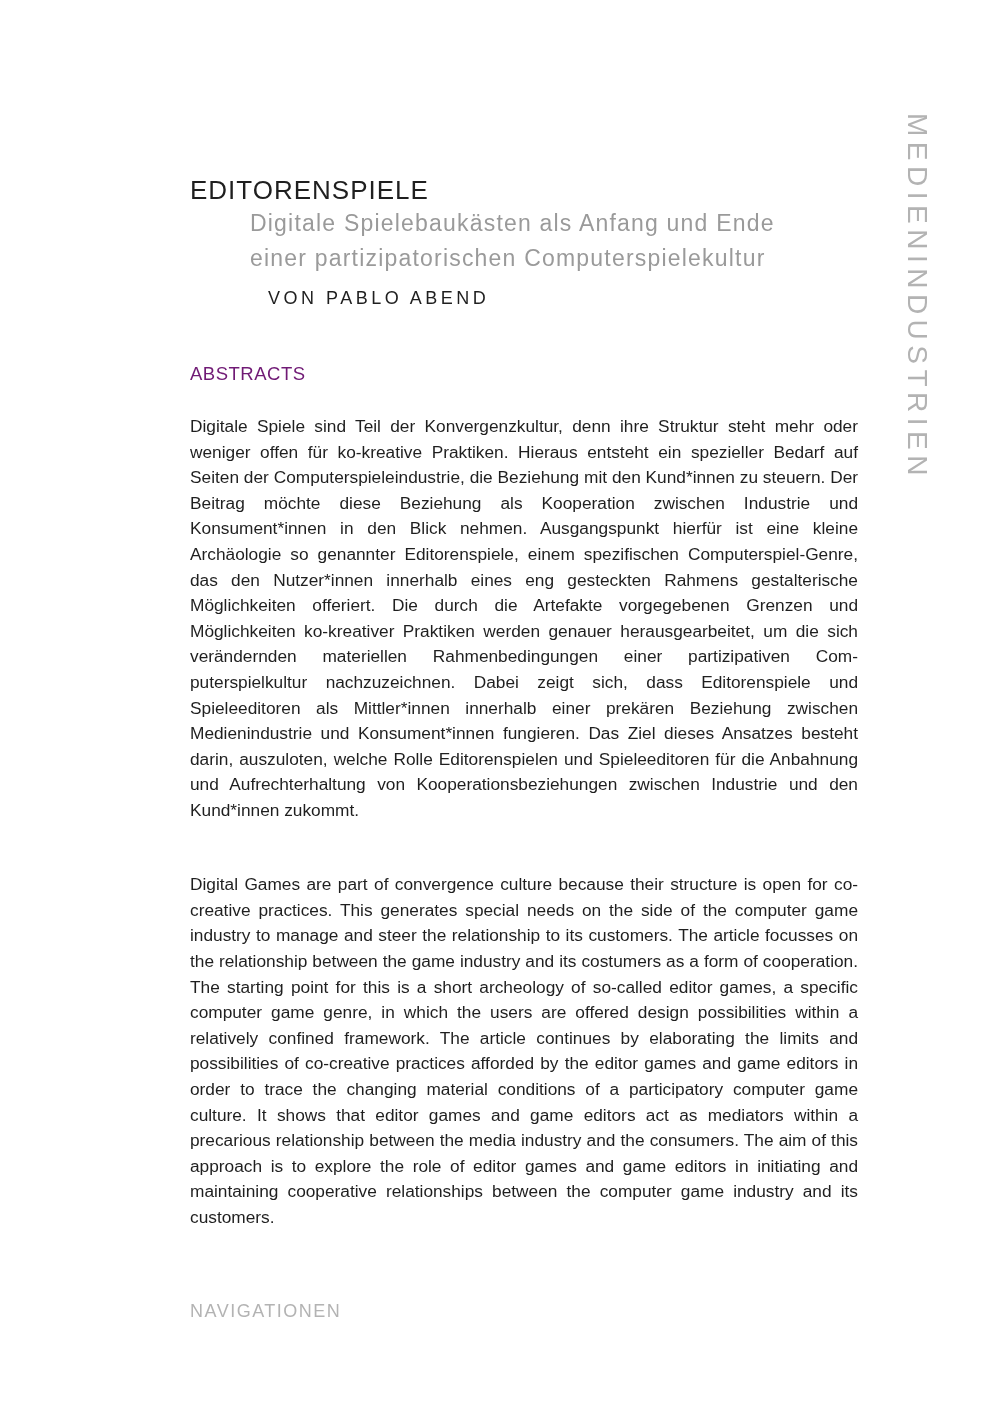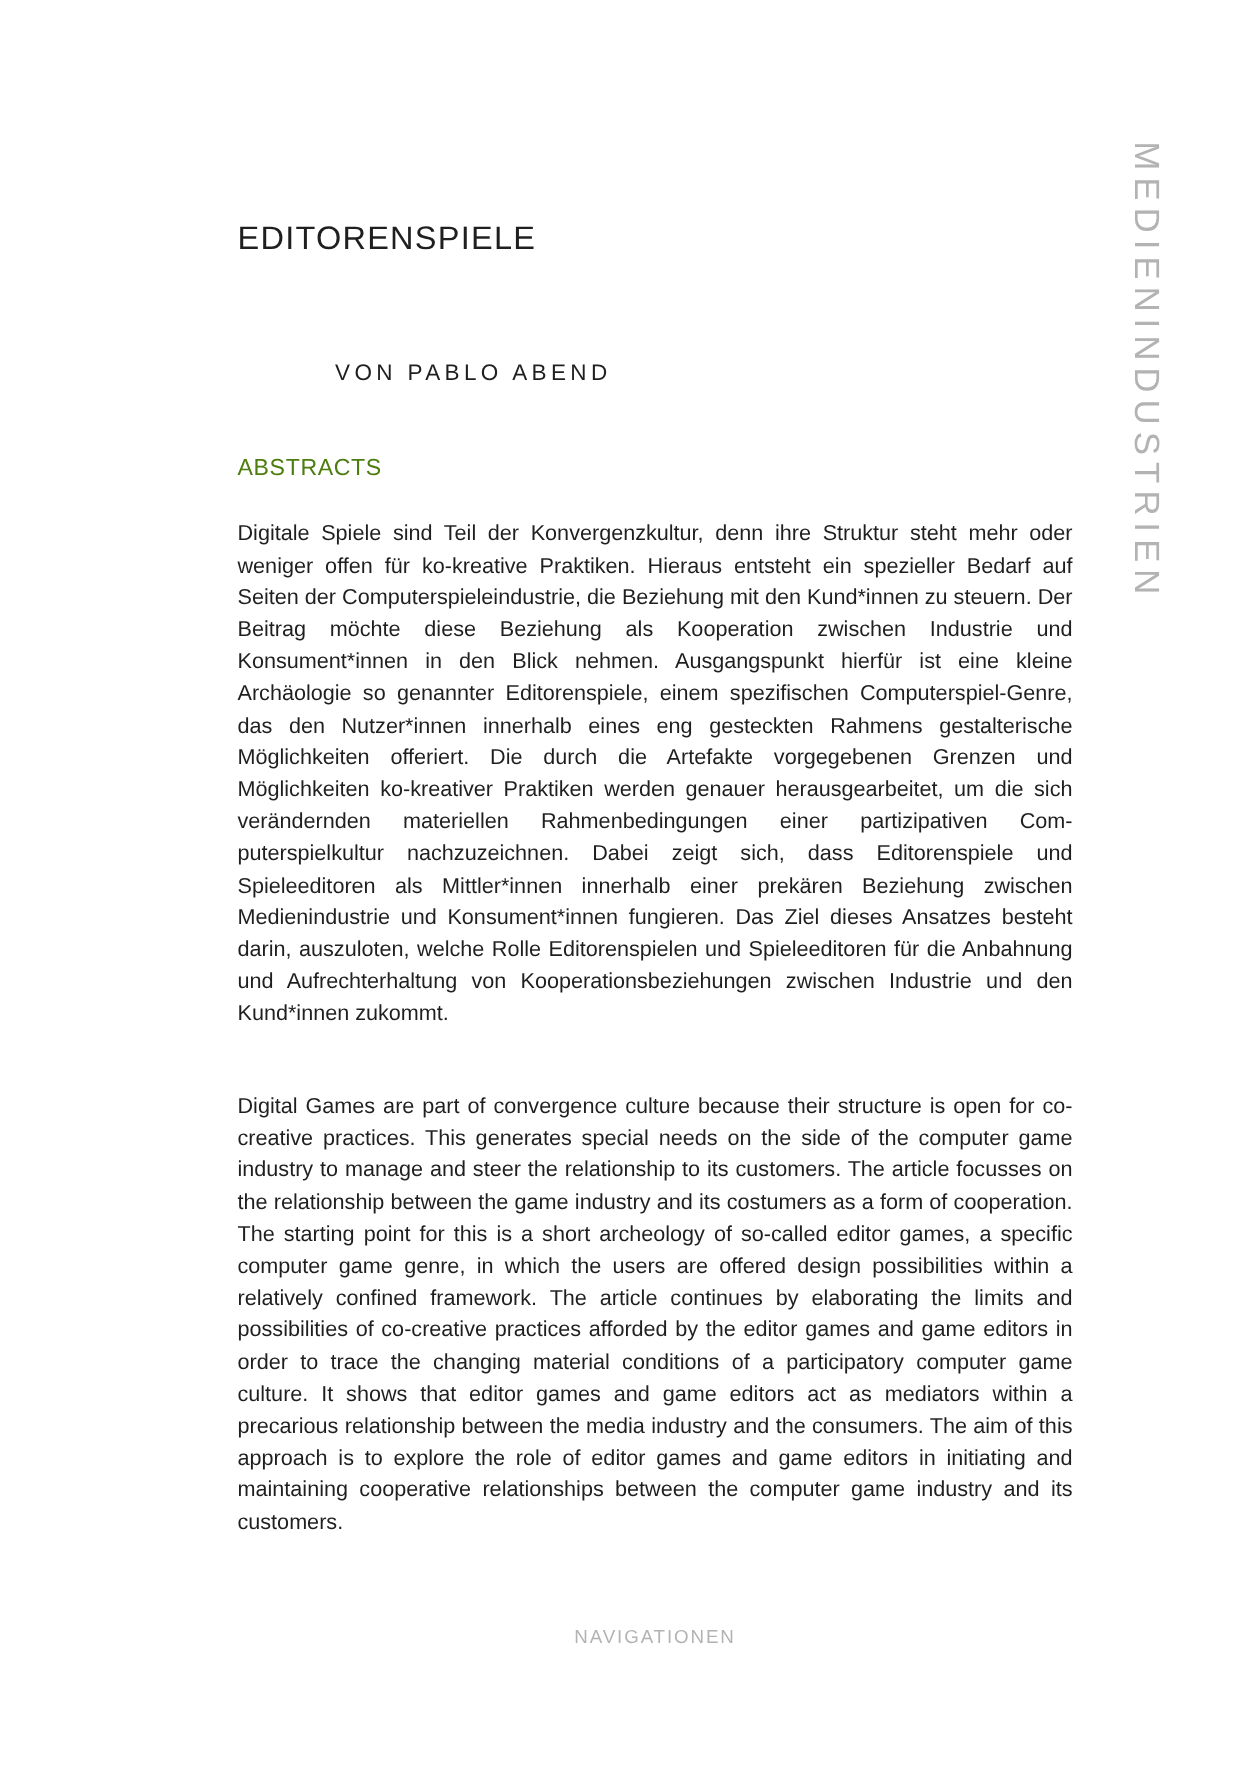--- a/index.html
+++ b/index.html
@@ -45,21 +45,21 @@
     letter-spacing: 3.5px;
     color: #1f1f1f;
     white-space: nowrap;
   }
   .abstracts-heading {
     position: absolute;
     left: 190px;
     top: 363px;
     font-size: 18.5px;
     letter-spacing: 0.5px;
-    color: #4d7c0f;
+    color: #701a75;
   }
   .abstract {
     position: absolute;
     left: 190px;
     width: 668px;
     font-size: 17.3px;
     line-height: 25.6px;
     text-align: justify;
     text-align-last: left;
     color: #1f1f1f;
@@ -76,34 +76,36 @@
     font-size: 28px;
     letter-spacing: 5.5px;
     color: #b3b3b3;
     white-space: nowrap;
   }
   .footer-brand {
     position: absolute;
     left: 190px;
     width: 668px;
     top: 1301px;
-    text-align: center;
-    font-size: 15px;
+    text-align: left;
+    font-size: 18px;
     letter-spacing: 1.5px;
     color: #b3b3b3;
   }
 </style>
 </head>
 <body>
 
 <div class="page">
 
   <h1 class="title">EDITORENSPIELE</h1>
 
   <div class="subtitle">
+    <div>Digitale Spielebaukästen als Anfang und Ende</div>
+    <div>einer partizipatorischen Computerspielekultur</div>
   </div>
 
   <div class="author">VON PABLO ABEND</div>
 
   <div class="abstracts-heading">ABSTRACTS</div>
 
   <p class="abstract german" lang="de">Digitale Spiele sind Teil der Konvergenzkultur, denn ihre Struktur steht mehr oder weniger offen für ko-kreative Praktiken. Hieraus entsteht ein spezieller Bedarf auf Seiten der Computerspieleindustrie, die Beziehung mit den Kund*innen zu steuern. Der Beitrag möchte diese Beziehung als Kooperation zwischen Industrie und Konsument*innen in den Blick nehmen. Ausgangspunkt hierfür ist eine kleine Archäologie so genannter Editorenspiele, einem spezifischen Computerspiel-Genre, das den Nutzer*innen innerhalb eines eng gesteckten Rahmens gestal­terische Möglichkeiten offeriert. Die durch die Artefakte vorgegebenen Grenzen und Möglichkeiten ko-kreativer Praktiken werden genauer herausgearbeitet, um die sich verändernden materiellen Rahmenbedingungen einer partizipativen Com­puterspielkultur nachzuzeichnen. Dabei zeigt sich, dass Editorenspiele und Spieleeditoren als Mittler*innen innerhalb einer prekären Beziehung zwischen Medienindustrie und Konsument*innen fungieren. Das Ziel dieses Ansatzes besteht darin, auszuloten, welche Rolle Editorenspielen und Spieleeditoren für die An­bahnung und Aufrechterhaltung von Kooperationsbeziehungen zwischen Industrie und den Kund*innen zukommt.</p>
 
   <p class="abstract english" lang="en">Digital Games are part of convergence culture because their structure is open for co-creative practices. This generates special needs on the side of the computer game industry to manage and steer the relationship to its customers. The article focusses on the relationship between the game industry and its costumers as a form of cooperation. The starting point for this is a short archeology of so-called editor games, a specific computer game genre, in which the users are offered design possibilities within a relatively confined framework. The article continues by elabo­rating the limits and possibilities of co-creative practices afforded by the editor games and game editors in order to trace the changing material conditions of a participatory computer game culture. It shows that editor games and game editors act as mediators within a precarious relationship between the media industry and the consumers. The aim of this approach is to explore the role of editor games and game editors in initiating and maintaining cooperative relationships between the computer game industry and its customers.</p>
 

